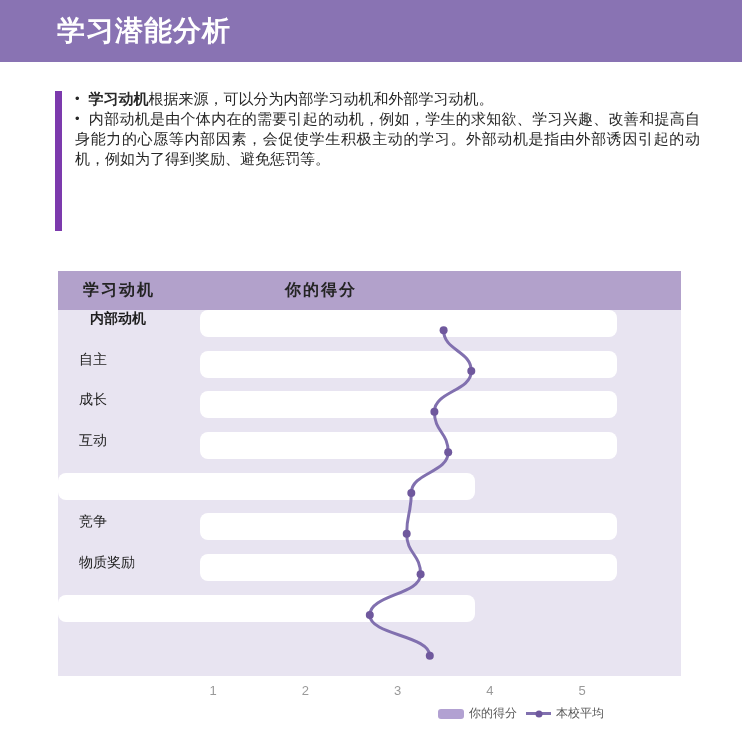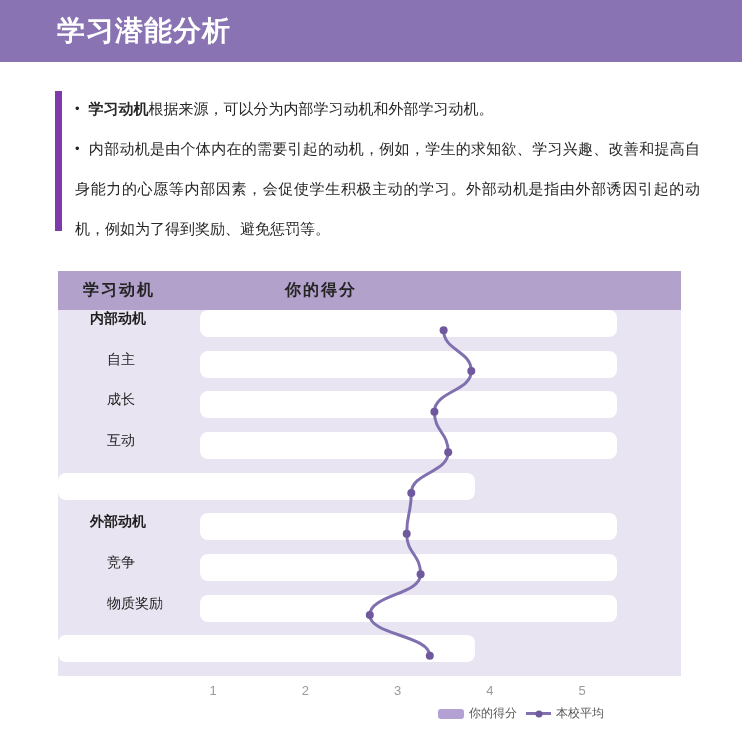--- a/index.html
+++ b/index.html
@@ -15,33 +15,33 @@
   }
   
   .title-bar{position:absolute;left:0;top:0;width:742px;height:62px;background:var(--header_bg);}
   .title-bar .title{
     margin:0;padding-left:57px;line-height:62px;font-size:28px;font-weight:bold;
     color:#ffffff;letter-spacing:1px;
   }
   
   .intro{position:absolute;left:55px;top:89px;width:648px;}
   .accent-bar{position:absolute;left:0;top:2px;width:7px;height:140px;background:var(--accent);}
-  .bullets{margin-left:20px;width:625px;font-size:15px;line-height:40px;color:var(--text);}
+  .bullets{margin-left:20px;width:625px;font-size:15px;line-height:20px;color:var(--text);}
   .bullets p{margin:0;}
   .bullets p.justify{text-align:justify;}
   .bullet-char{display:inline-block;margin-right:9px;font-size:13px;vertical-align:1px;}
   .bold{font-weight:bold;}
   
   .chart{position:absolute;left:58px;top:271px;width:623px;height:471px;}
   .chart-head{position:relative;height:39px;background:var(--table_head_bg);display:flex;align-items:center;}
   .chart-head .col1{padding-left:25px;font-size:16px;font-weight:bold;letter-spacing:2px;color:#242424;}
   .chart-head .col2{position:absolute;left:227px;font-size:16px;font-weight:bold;letter-spacing:2px;color:#242424;}
   .chart-body{position:relative;height:366px;background:var(--panel_bg);}
   .crow{height:40.667px;display:flex;}
-  .rlabel{width:142px;padding-left:49px;font-size:14px;color:#1f1f1f;white-space:nowrap;}
+  .rlabel{width:142px;padding-left:21px;font-size:14px;color:#1f1f1f;white-space:nowrap;}
   .rlabel.cat{padding-left:32px;font-weight:bold;}
   .rbar{width:417px;height:27px;background:var(--bar);border-radius:8px;}
   .line-overlay{position:absolute;left:0;top:0;width:623px;height:366px;pointer-events:none;}
   
   .x-axis{position:absolute;left:0;top:412px;width:623px;height:18px;}
   .x-axis span{position:absolute;top:0;transform:translateX(-50%);font-size:13px;color:var(--axis);}
   
   .legend{position:absolute;left:380px;top:434px;display:flex;align-items:center;font-size:12px;color:var(--legend_text);}
   .lg-swatch-bar{width:26px;height:10px;border-radius:3px;background:var(--legend_bar);margin-right:5px;}
   .lg-label{white-space:nowrap;}
@@ -85,24 +85,20 @@
       <div class="rbar"></div>
     </div>
     <div class="crow">
       <div class="rlabel">互动</div>
       <div class="rbar"></div>
     </div>
     <div class="crow">
       <div class="rbar"></div>
     </div>
     <div class="crow">
-      <div class="rlabel cat">外部动机</div>
-      <div class="rbar"></div>
-    </div>
-    <div class="crow">
       <div class="rlabel">竞争</div>
       <div class="rbar"></div>
     </div>
     <div class="crow">
       <div class="rlabel">物质奖励</div>
       <div class="rbar"></div>
     </div>
     <div class="crow">
       <div class="rbar"></div>
     </div>

